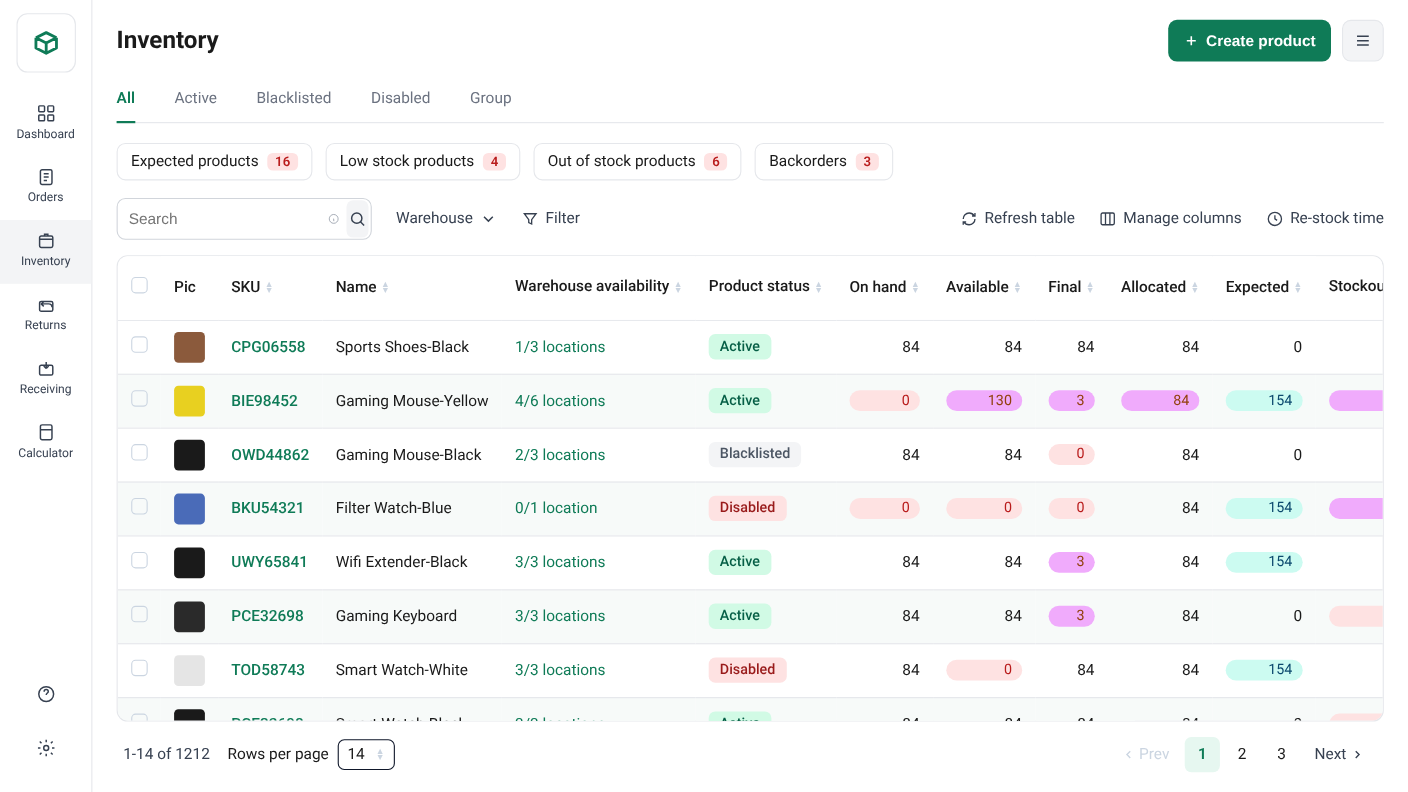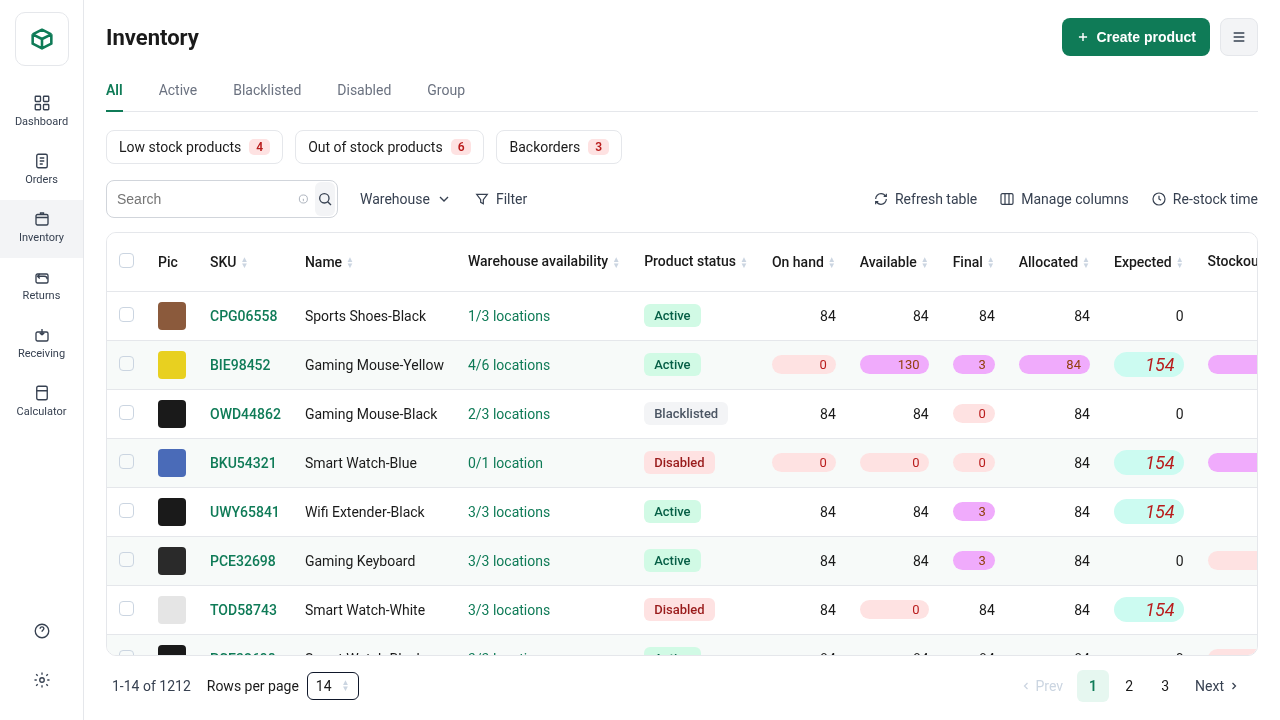--- a/index.html
+++ b/index.html
@@ -45,21 +45,21 @@
 .pic-box { width: 28px; height: 28px; border-radius: 4px; display: inline-block; vertical-align: middle; }
 .sku { color: #0f7b57; font-weight: 500; }
 .wh { color: #0f7b57; }
 .status-badge { border-radius: 6px; padding: 4px 10px; font-size: 13px; font-weight: 500; display: inline-block; }
 .status-Active { background: #d1fae5; color: #065f46; }
 .status-Blacklisted { background: #f3f4f6; color: #4b5563; }
 .status-Disabled { background: #fee2e2; color: #991b1b; }
 .num { text-align: right; }
 .pill-red { background: #fee2e2; color: #b91c1c; border-radius: 999px; padding: 2px 9px; display: inline-block; font-size: 13px; }
 .pill-yellow { background: #f0abfc; color: #92400e; border-radius: 999px; padding: 2px 9px; display: inline-block; font-size: 13px; }
-.pill-teal { background: #ccfbf1; color: #b91c1c; border-radius: 999px; padding: 2px 9px; display: inline-block; font-size: 18px; font-style: italic; }
+.pill-teal { background: #ccfbf1; color: #0c4a6e; border-radius: 999px; padding: 2px 9px; display: inline-block; font-size: 13px; }
 .pagination { display: flex; align-items: center; padding: 14px 6px 18px; gap: 16px; }
 .pag-info { color: #374151; }
 .rows-pp { display: flex; align-items: center; gap: 8px; }
 .rows-sel { border: 1px solid #0f172a; border-radius: 6px; padding: 5px 8px; display: flex; align-items: center; gap: 6px; cursor: pointer; }
 .pag-right { margin-left: auto; display: flex; align-items: center; gap: 2px; }
 .pag-btn { padding: 6px 12px; border-radius: 6px; cursor: pointer; color: #374151; display: flex; align-items: center; gap: 4px; }
 .pag-btn.disabled { color: #cbd5e1; cursor: default; }
 .pag-num { width: 32px; height: 32px; display: flex; align-items: center; justify-content: center; border-radius: 6px; cursor: pointer; }
 .pag-num.active { background: #e6f7f0; color: #0f7b57; font-weight: 600; }
 .th-multi { line-height: 1.2; }
@@ -156,20 +156,24 @@
 
     <div class="tabs" id="tabs">
         <div class="tab active">All</div>
         <div class="tab">Active</div>
         <div class="tab">Blacklisted</div>
         <div class="tab">Disabled</div>
         <div class="tab">Group</div>
       </div>
 
     <div class="chips" id="chips">
+        <div class="chip">
+          <span>Expected products</span>
+          <span class="chip-badge">16</span>
+        </div>
         <div class="chip">
           <span>Low stock products</span>
           <span class="chip-badge">4</span>
         </div>
         <div class="chip">
           <span>Out of stock products</span>
           <span class="chip-badge">6</span>
         </div>
         <div class="chip">
           <span>Backorders</span>
@@ -322,21 +326,21 @@
                   <span class="cell-right">0</span>
                 </td>
     <td class="num">
                   <span class="cell-right">84</span>
                 </td>
               </tr>
               <tr>
     <td><span class="chk"></span></td>
     <td><span class="pic-box" style="background:#4a6bb8"></span></td>
     <td><span class="sku">BKU54321</span></td>
-    <td>Smart Watch-Blue</td>
+    <td>Filter Watch-Blue</td>
     <td><span class="wh">0/1 location</span></td>
     <td><span class="status-badge status-Disabled">Disabled</span></td>
     <td class="num">
                   <span class="pill-red cell-right">0</span>
                 </td>
     <td class="num">
                   <span class="pill-red cell-right">0</span>
                 </td>
     <td class="num">
                   <span class="pill-red cell-right">0</span>

